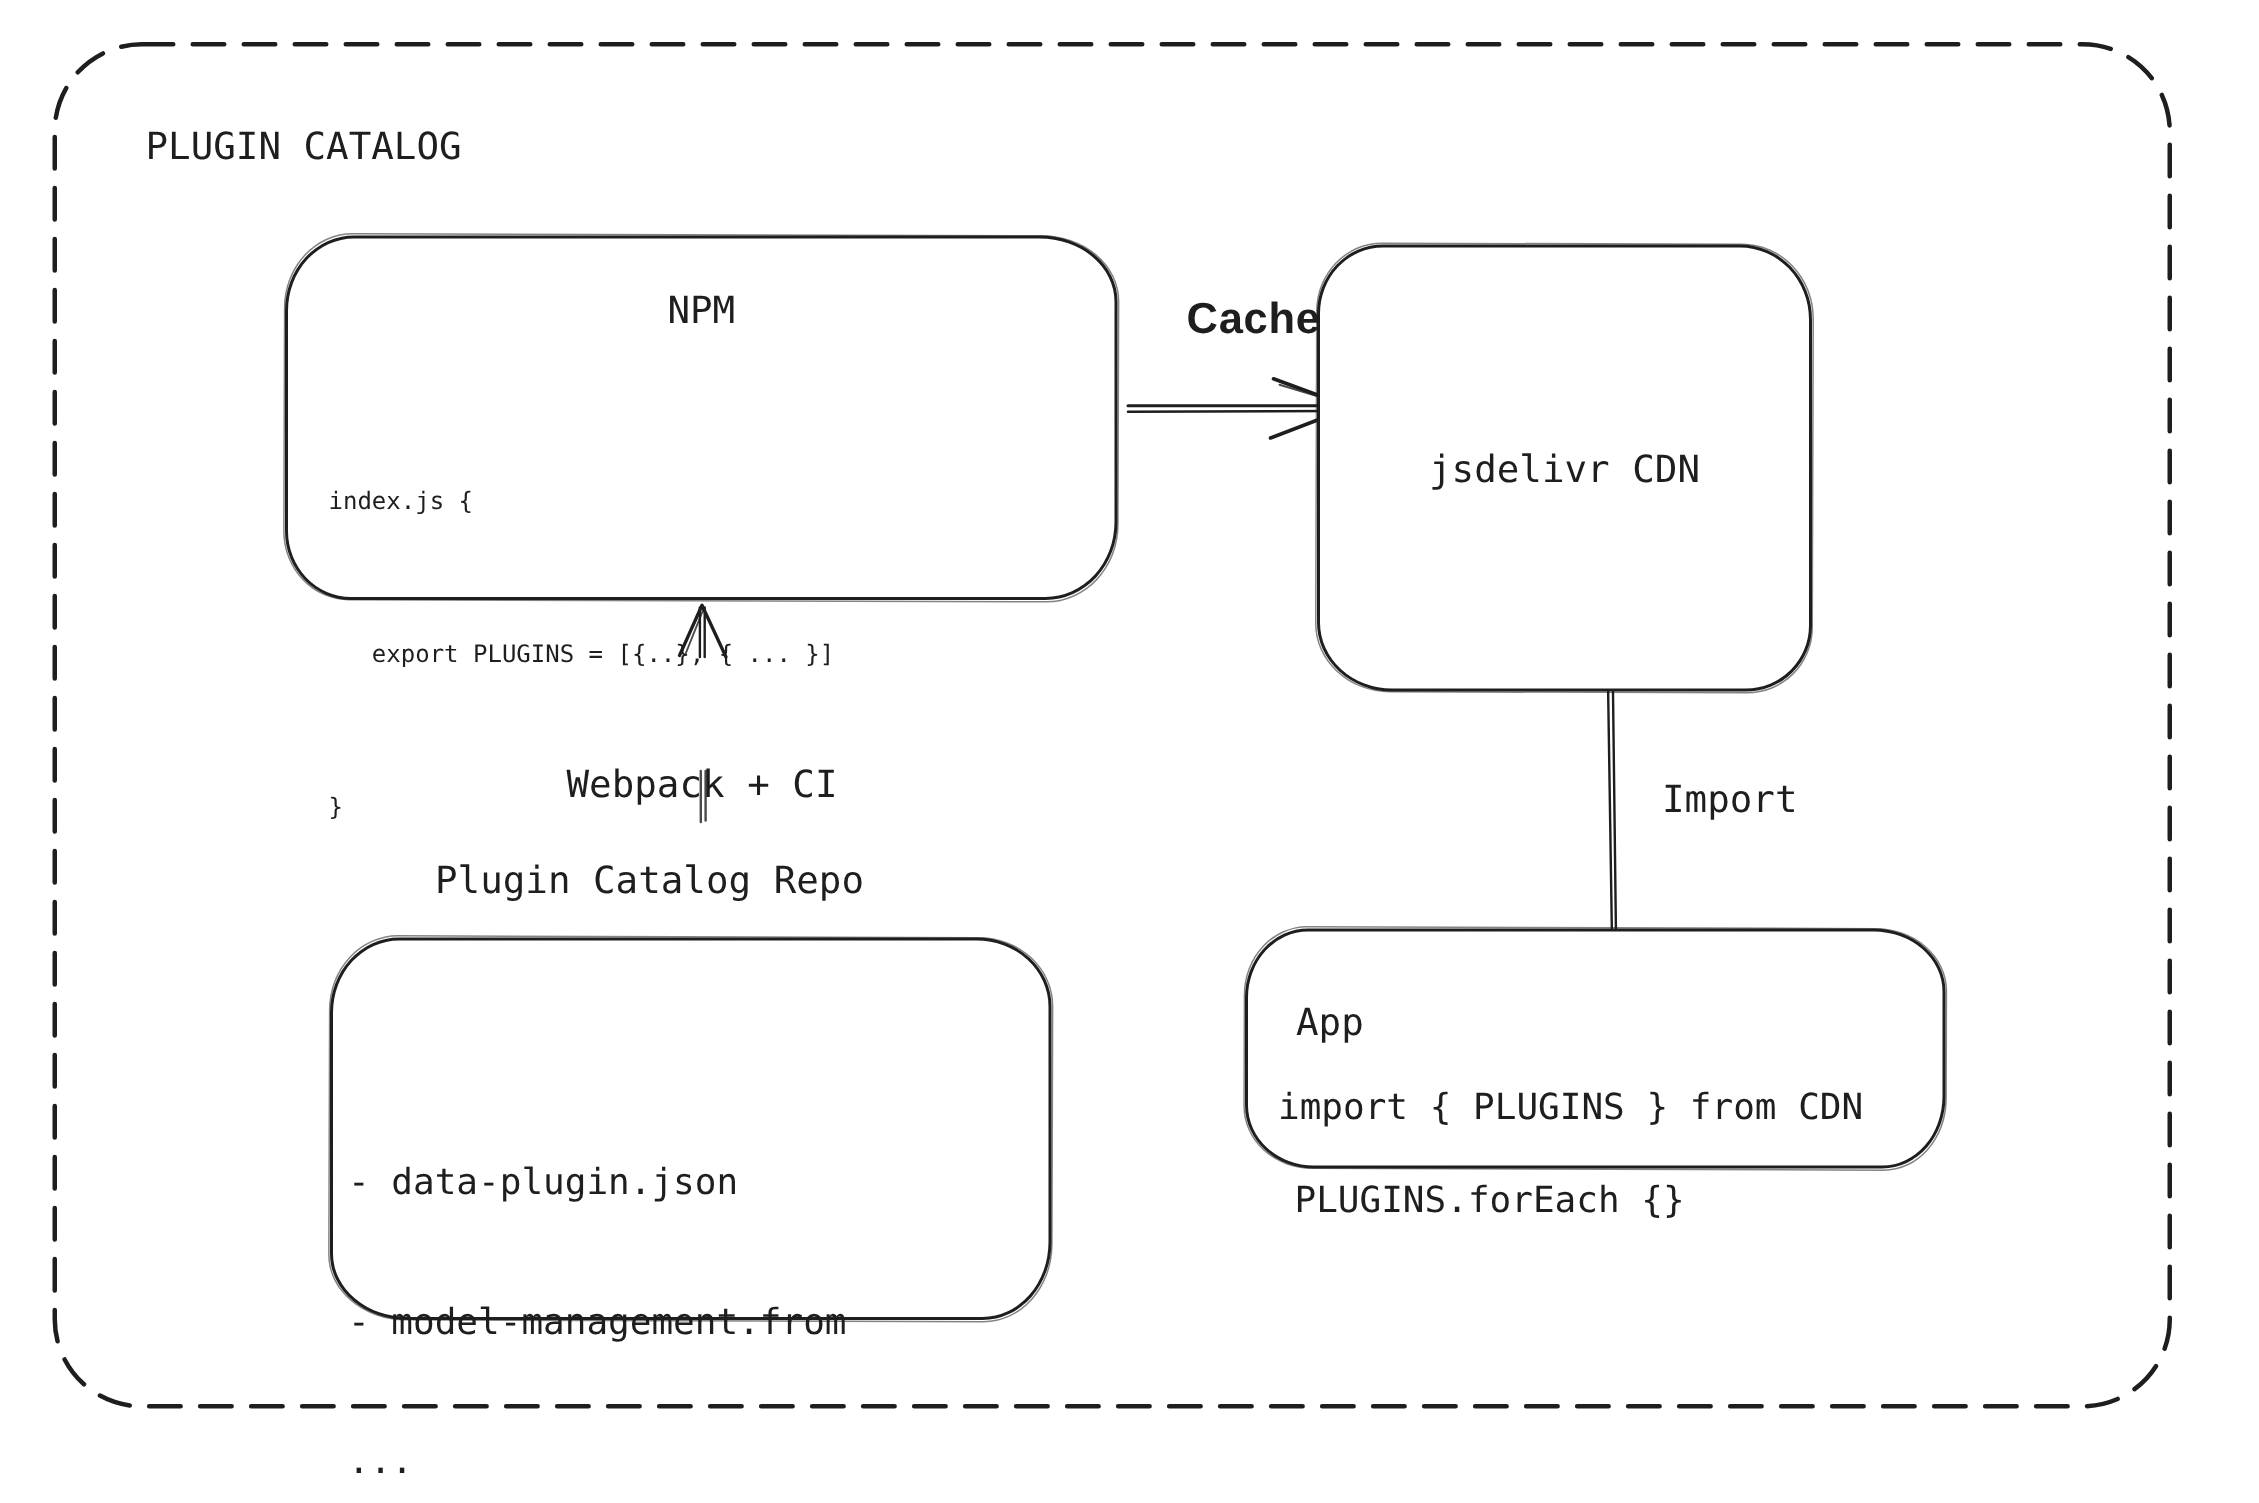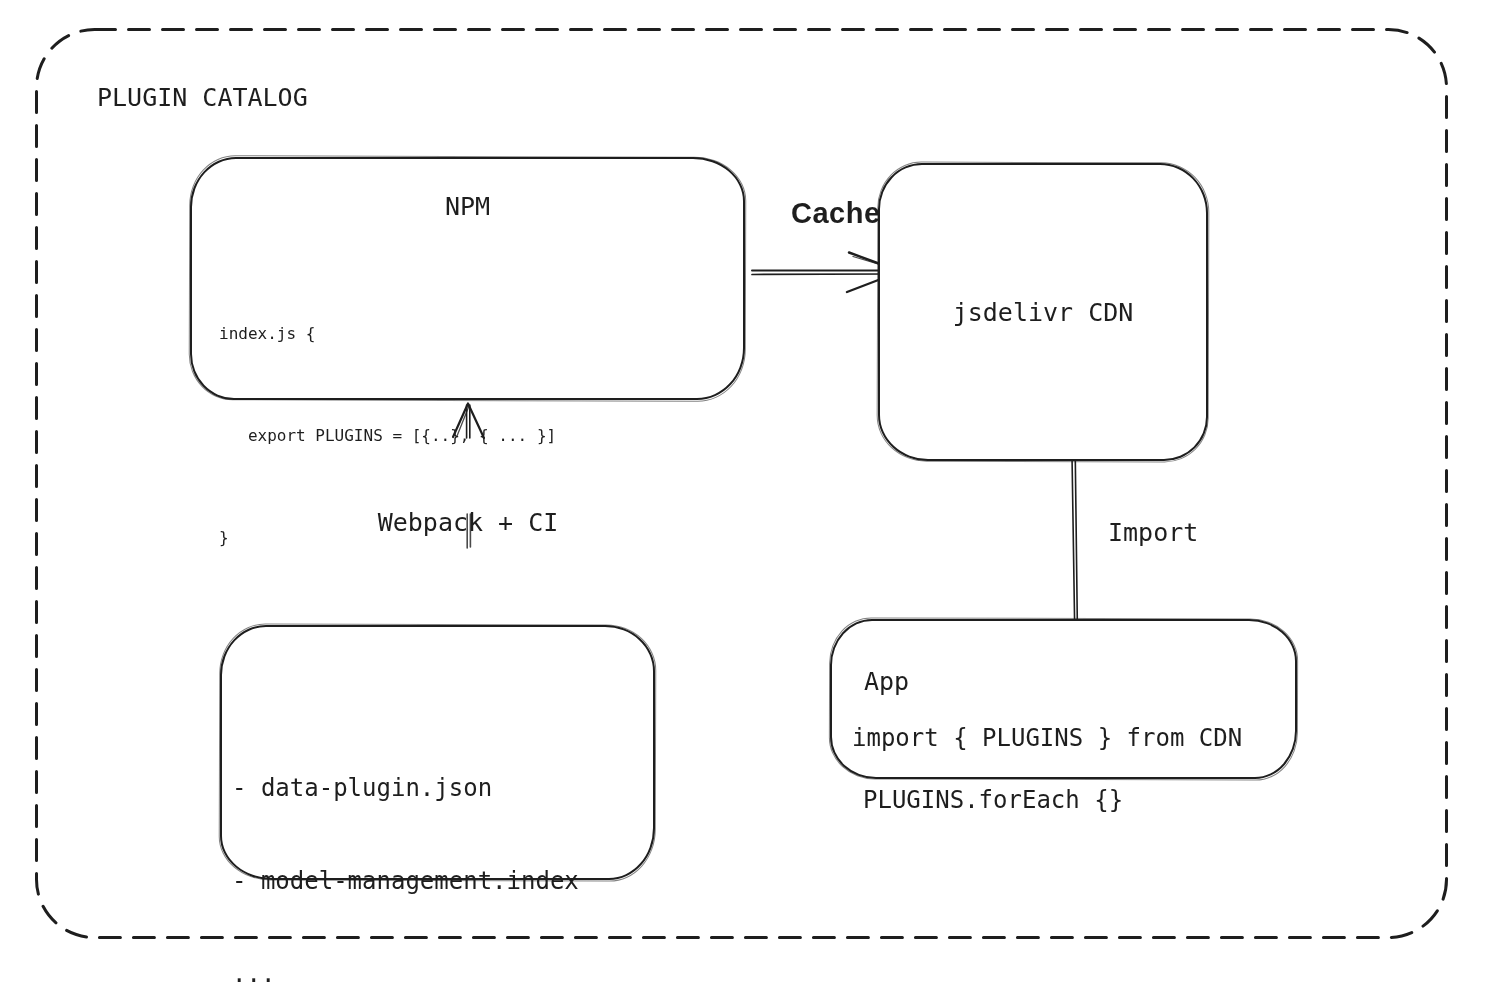--- a/index.html
+++ b/index.html
@@ -54,21 +54,21 @@
   .node-npm {
     left: 190px; top: 157px; width: 555px; height: 243px;
     border-radius: 46px 52px 48px 44px / 50px 44px 52px 46px;
   }
   .node-cdn {
     left: 878px; top: 163px; width: 330px; height: 298px;
     border-radius: 44px 48px 44px 50px / 46px 50px 44px 46px;
     display: flex; align-items: center; justify-content: center;
   }
   .node-repo {
-    left: 220px; top: 625px; width: 435px; height: 255px;
+    left: 220px; top: 625px; width: 481px; height: 255px;
     border-radius: 46px 50px 46px 52px / 50px 46px 52px 44px;
   }
   .node-app {
     left: 830px; top: 619px; width: 467px; height: 160px;
     border-radius: 42px 48px 42px 46px / 46px 42px 48px 42px;
   }
   .node-title-center {
     margin-top: 34px;
     text-align: center;
     font-size: 25px;
@@ -157,25 +157,26 @@
   <div class="node node-cdn">
     <div class="cdn-label">jsdelivr CDN</div>
   </div>
 
   <div class="label sans" style="left:791px; top:198px;">Cache</div>
 
   <div class="edge-label-center" style="left:318px; top:448px; width:300px;">
     <div>Webpack + CI</div>
   </div>
 
+  <div class="label" style="left:290px; top:572px;">Plugin Catalog Repo</div>
 
   <div class="node node-repo">
     <div class="repo-files">
       <div>- data-plugin.json</div>
-      <div>- model-management.index</div>
+      <div>- model-management.from</div>
       <div>...</div>
     </div>
   </div>
 
   <div class="label" style="left:1108px; top:518px;">Import</div>
 
   <div class="node node-app">
     <div class="app-title">App</div>
     <div class="app-code l1">import { PLUGINS } from CDN</div>
     <div class="app-code l2">PLUGINS.forEach {}</div>

